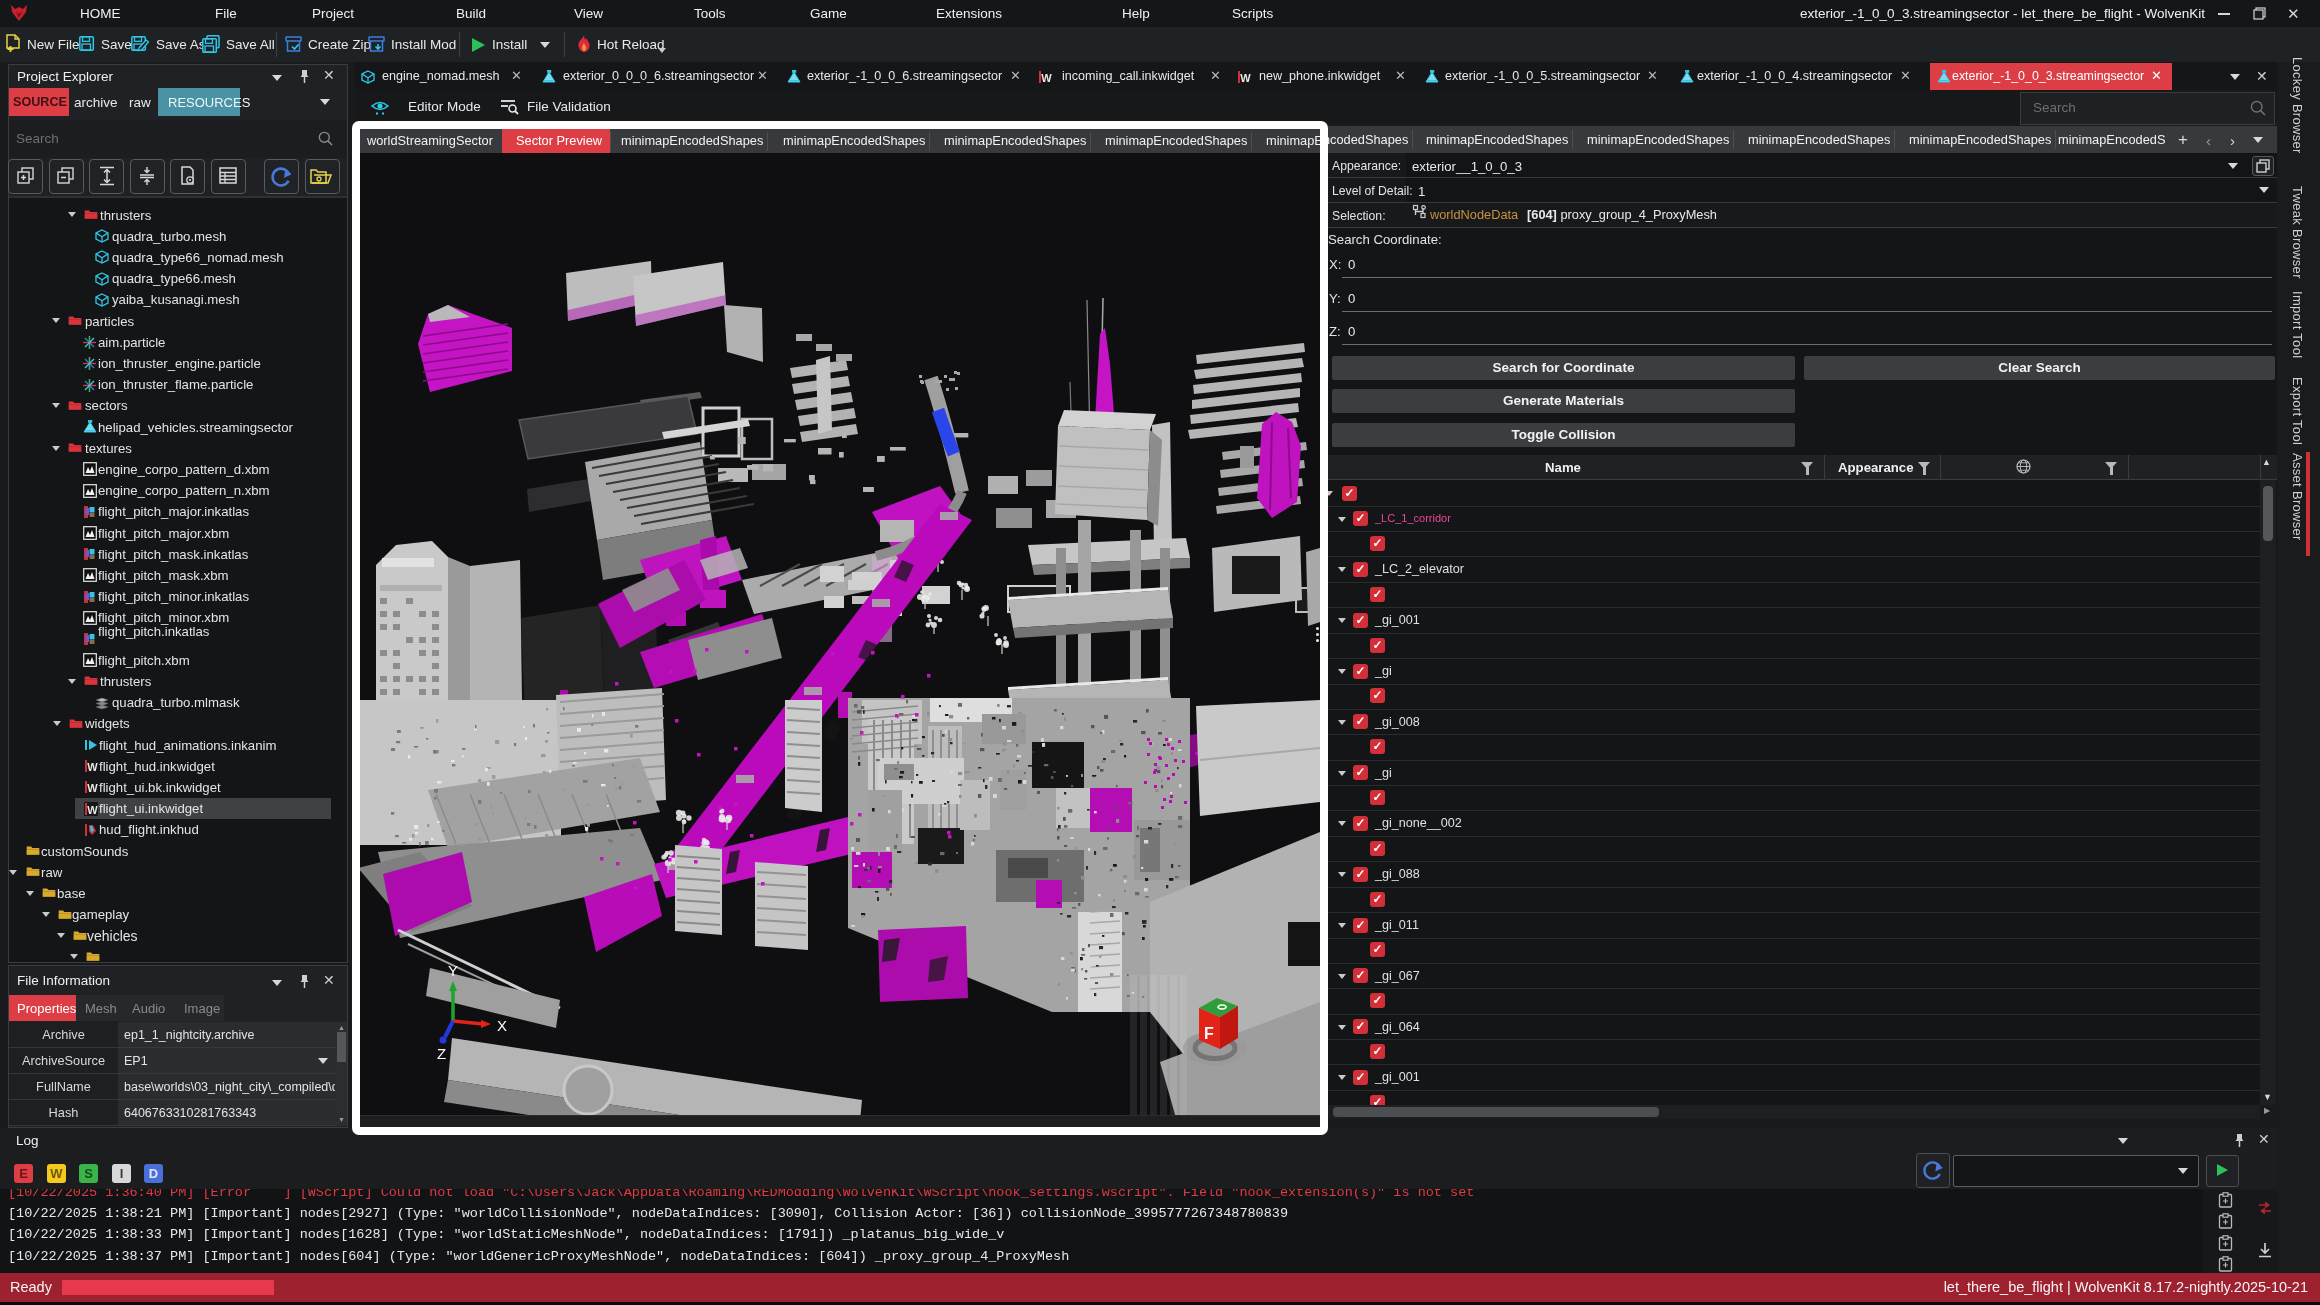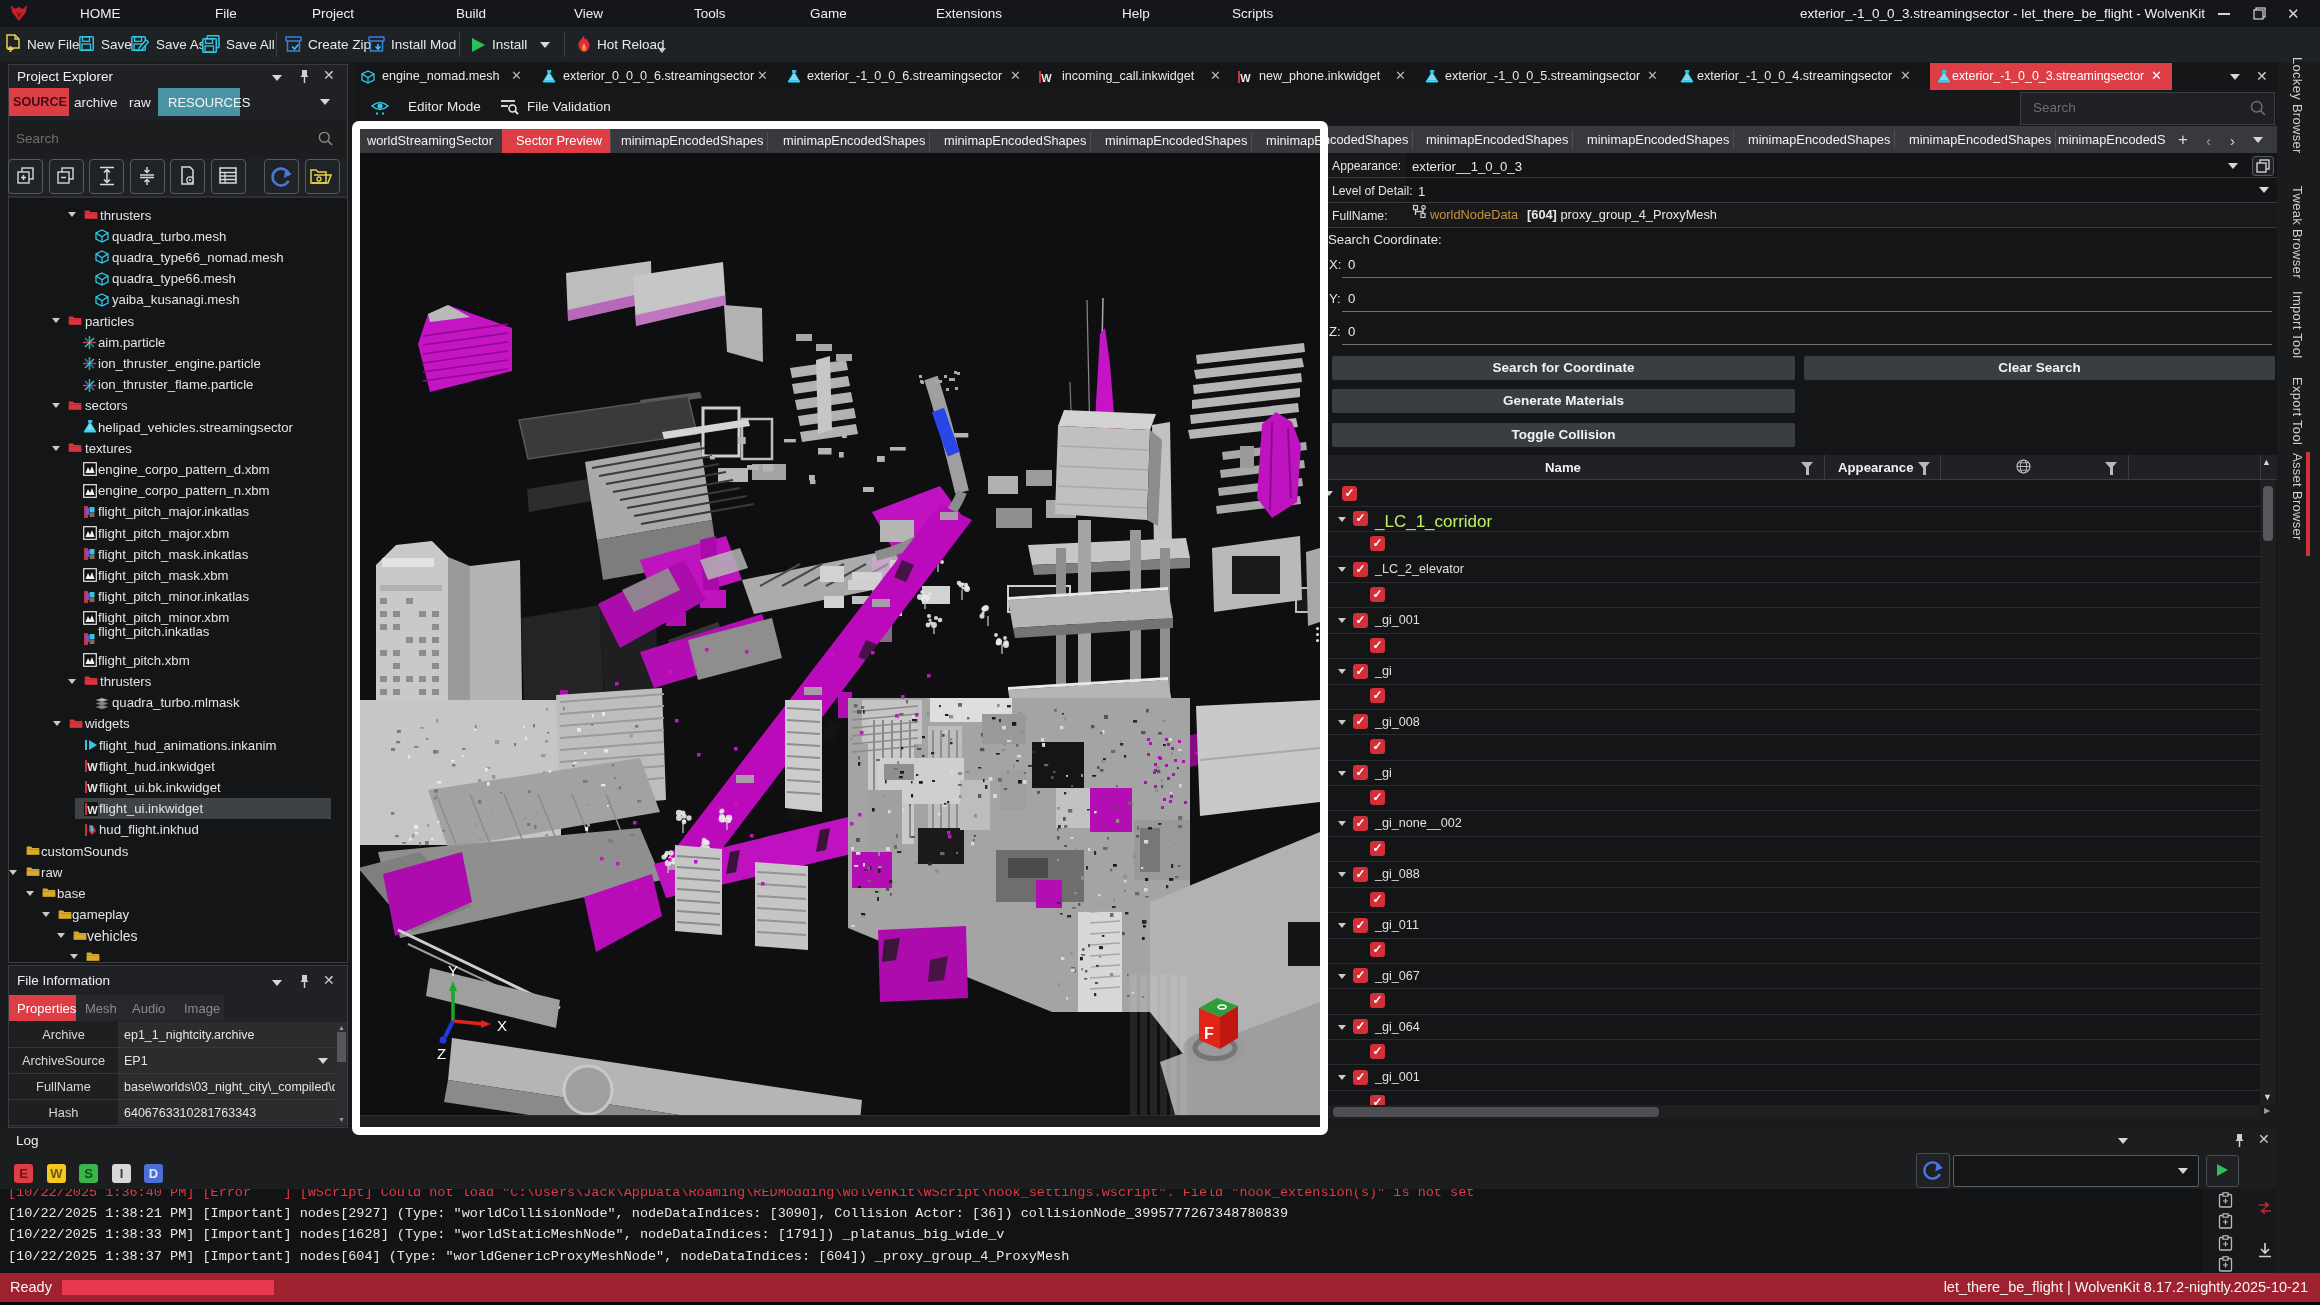--- a/index.html
+++ b/index.html
@@ -524,21 +524,21 @@
 <div class="ab" style="left:1328px;top:153px;width:949px;height:952px;background:#141517"></div>
 <div class="ab" style="left:1328px;top:153px;width:949px;height:25px;background:#18191b;border-bottom:1px solid #38393c"></div>
 <div class="ab" style="left:1406px;top:153px;width:871px;height:25px;background:#131416;border-bottom:1px solid #38393c"></div>
 <div class="ab" style="left:1412px;top:160px;font-size:13.2px;color:#e8e8e8;white-space:nowrap;line-height:1;">exterior__1_0_0_3</div>
 <div class="ab" style="left:1332px;top:160px;font-size:12.2px;color:#e4e4e4;white-space:nowrap;line-height:1;">Appearance:</div>
 <div class="ab" style="left:1328px;top:178px;width:949px;height:25px;background:#18191b;border-bottom:1px solid #38393c"></div>
 <div class="ab" style="left:1406px;top:178px;width:871px;height:25px;background:#131416;border-bottom:1px solid #38393c"></div>
 <div class="ab" style="left:1418px;top:185px;font-size:13.2px;color:#e8e8e8;white-space:nowrap;line-height:1;">1</div>
 <div class="ab" style="left:1332px;top:185px;font-size:12.2px;color:#e4e4e4;white-space:nowrap;line-height:1;">Level of Detail:</div>
 <div class="ab" style="left:1328px;top:203px;width:949px;height:25px;background:#18191b;border-bottom:1px solid #38393c"></div>
-<div class="ab" style="left:1332px;top:210px;font-size:12.2px;color:#e4e4e4;white-space:nowrap;line-height:1;">FullName:</div>
+<div class="ab" style="left:1332px;top:210px;font-size:12.2px;color:#e4e4e4;white-space:nowrap;line-height:1;">Selection:</div>
 <div class="arr" style="left:2228px;top:163px"></div>
 <div class="ab" style="left:2252px;top:156px;width:22px;height:20px;background:#202124;border:1px solid #55585c;border-radius:3px"></div>
 <svg class="ab" style="left:2256px;top:159px" width="14" height="14" viewBox="0 0 14 14">
     <rect x="4" y="1" width="9" height="9" fill="none" stroke="#cfcfcf" stroke-width="1.4"></rect>
     <rect x="1" y="4" width="9" height="9" fill="#202326" stroke="#cfcfcf" stroke-width="1.4"></rect>
   </svg>
 <div class="arr" style="left:2259px;top:187px"></div>
 <svg class="ab" style="left:1412px;top:204px" width="15" height="15" viewBox="0 0 15 15">
     <path d="M3.5 4 L3.5 11 M3.5 7.5 L11 7.5 M11 4 L11 11" fill="none" stroke="#cfcfcf" stroke-width="1.3"></path>
     <rect x="1.5" y="1.5" width="4" height="4" fill="#18191b" stroke="#cfcfcf" stroke-width="1.2"></rect>
@@ -579,21 +579,21 @@
   </svg>
 <div class="funnel" style="left:2105px;top:462px"></div>
 <div class="ab" style="left:2262px;top:458px;font-size:9px;color:#d8d8d8;white-space:nowrap;line-height:1;">▲</div>
 <div class="ab" style="left:1328px;top:480px;width:949px;height:625px;overflow:hidden">
     <div class="ab" style="left:-1328px;top:-480px;width:2320px;height:1305px">
       <div class="arrS" style="left:1325px;top:491px"></div>
 <div class="chk" style="left:1342px;top:486px">✓</div>
 <div class="ab" style="left:1328px;top:506px;width:932px;height:1px;background:#2a2b2e"></div>
 <div class="arrS" style="left:1338px;top:517px"></div>
 <div class="chk" style="left:1353px;top:511px">✓</div>
-<div class="ab" style="left:1375px;top:512.6px;font-size:17px;color:#bef264;white-space:nowrap;line-height:1;">_LC_1_corridor</div>
+<div class="ab" style="left:1375px;top:512.6px;font-size:11px;color:#ec4899;white-space:nowrap;line-height:1;">_LC_1_corridor</div>
 <div class="ab" style="left:1328px;top:531px;width:932px;height:1px;background:#2a2b2e"></div>
 <div class="chk" style="left:1370px;top:536px">✓</div>
 <div class="ab" style="left:1328px;top:556px;width:932px;height:1px;background:#2a2b2e"></div>
 <div class="arrS" style="left:1338px;top:567px"></div>
 <div class="chk" style="left:1353px;top:562px">✓</div>
 <div class="ab" style="left:1375px;top:563.4px;font-size:12.6px;color:#e0e0e0;white-space:nowrap;line-height:1;">_LC_2_elevator</div>
 <div class="ab" style="left:1328px;top:582px;width:932px;height:1px;background:#2a2b2e"></div>
 <div class="chk" style="left:1370px;top:587px">✓</div>
 <div class="ab" style="left:1328px;top:607px;width:932px;height:1px;background:#2a2b2e"></div>
 <div class="arrS" style="left:1338px;top:618px"></div>

